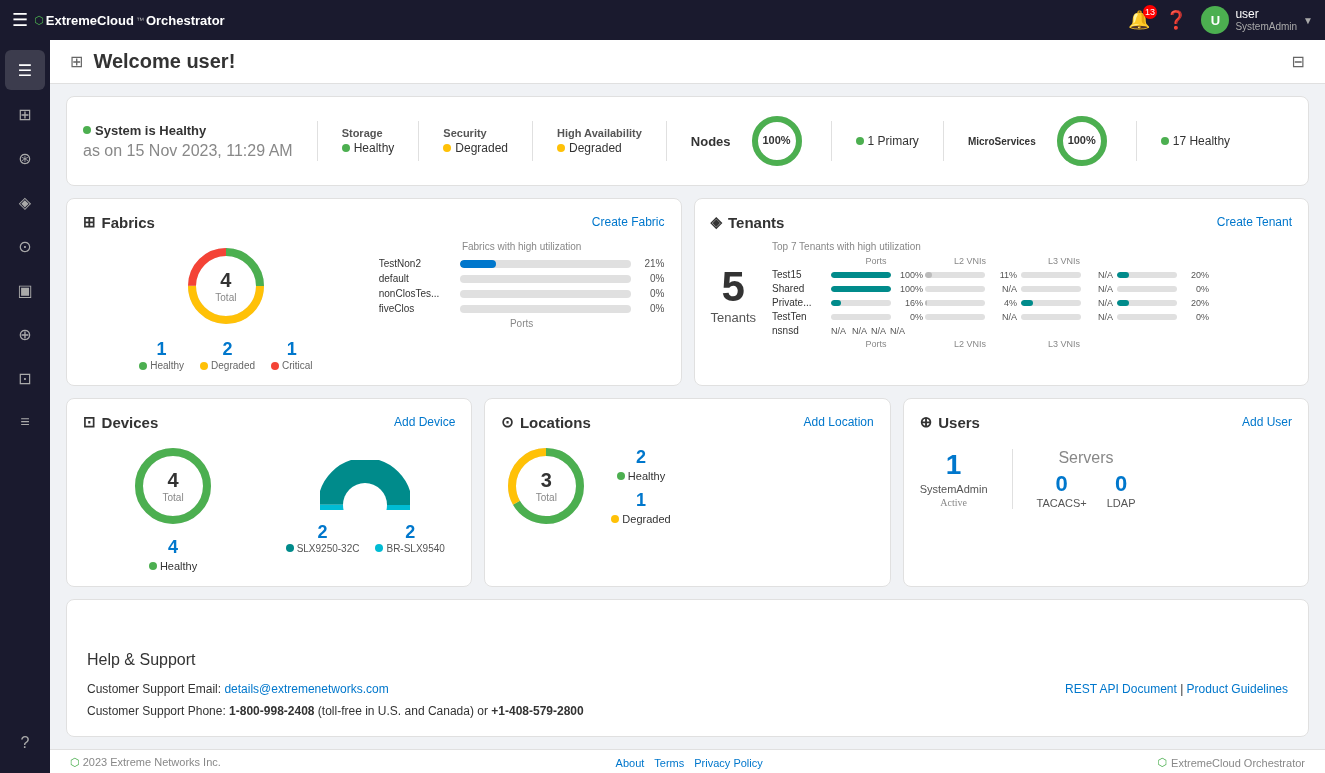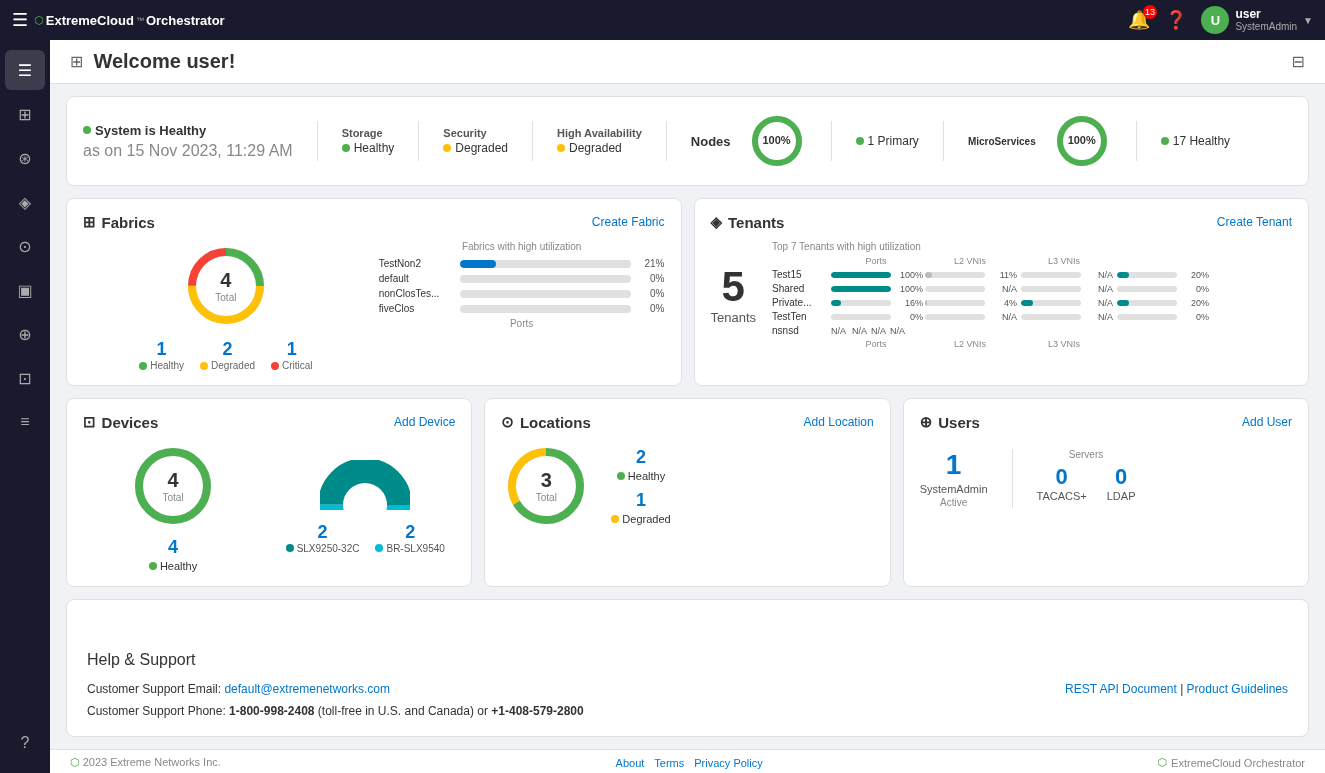--- a/index.html
+++ b/index.html
@@ -16,21 +16,21 @@
       gap: 10px;
     }
     .top-nav .brand { display: flex; align-items: center; gap: 6px; flex: 1; }
     .top-nav .nav-icons { display: flex; align-items: center; gap: 14px; }
     .top-nav .user-badge {
       width: 28px; height: 28px; border-radius: 50%;
       background: #4caf50; color: white; display: flex; align-items: center; justify-content: center;
       font-weight: bold; font-size: 13px;
     }
     .top-nav .user-info { display: flex; flex-direction: column; line-height: 1.2; font-size: 11px; }
-    .top-nav .user-name { font-weight: bold; font-size: 12px; }
+    .top-nav .user-name { font-weight: normal; font-size: 12px; }
     .notification-badge {
       position: relative; display: inline-flex; align-items: center;
     }
     .notification-badge .badge {
       position: absolute; top: -4px; right: -6px;
       background: red; color: white; border-radius: 50%;
       width: 14px; height: 14px; font-size: 9px; display: flex; align-items: center; justify-content: center;
     }
 
     
@@ -147,24 +147,24 @@
     .device-type .lbl { font-size: 10px; color: #555; display: flex; align-items: center; gap: 3px; }
 
     
     .locations-inner { display: flex; gap: 20px; align-items: center; }
 
     
     .users-inner { display: flex; gap: 24px; align-items: flex-start; padding-top: 8px; }
     .users-admin { display: flex; flex-direction: column; align-items: center; gap: 2px; }
     .users-admin .big { font-size: 28px; font-weight: bold; color: #0077cc; }
     .users-admin .lbl { font-size: 11px; color: #555; }
-    .users-admin .sublbl { font-size: 10px; color: #888; }
+    .users-admin .sublbl { font-size: 10px; color: #888; font-family: Liberation Serif, serif; }
     .users-divider { width: 1px; background: #e0e0e0; align-self: stretch; }
     .users-servers { display: flex; flex-direction: column; align-items: center; gap: 4px; }
-    .users-servers .srv-title { font-size: 10px; color: #888; }
+    .users-servers .srv-title { font-size: 16px; color: #888; }
     .users-servers .srv-items { display: flex; gap: 20px; }
     .srv-item { display: flex; flex-direction: column; align-items: center; }
     .srv-item .num { font-size: 22px; font-weight: bold; color: #0077cc; }
     .srv-item .lbl { font-size: 11px; color: #555; }
 
     
     .help-card { background: white; border-radius: 8px; border: 1px solid #e0e0e0; padding: 14px 20px; }
     .help-card h2 { font-size: 16px; font-weight: normal; margin-bottom: 10px; margin-top: 37px; }
     .help-content { display: flex; gap: 20px; }
     .help-left { flex: 1; font-size: 12px; line-height: 1.8; }
@@ -724,21 +724,21 @@
 
       </div>
 
       <div class="help-card">
         <h2>Help &amp; Support</h2>
         <div class="help-content">
           <div class="help-left">
             <div>
               <span>Customer Support Email:</span>
               <span> </span>
-              <span class="help-link">default@extremenetworks.com</span>
+              <span class="help-link">details@extremenetworks.com</span>
             </div>
             <div>
               <span>Customer Support Phone:</span>
               <span> </span>
               <strong>1-800-998-2408</strong>
               <span> </span>
               <span>(toll-free in U.S. and Canada) or</span>
               <span> </span>
               <strong>+1-408-579-2800</strong>
             </div>

